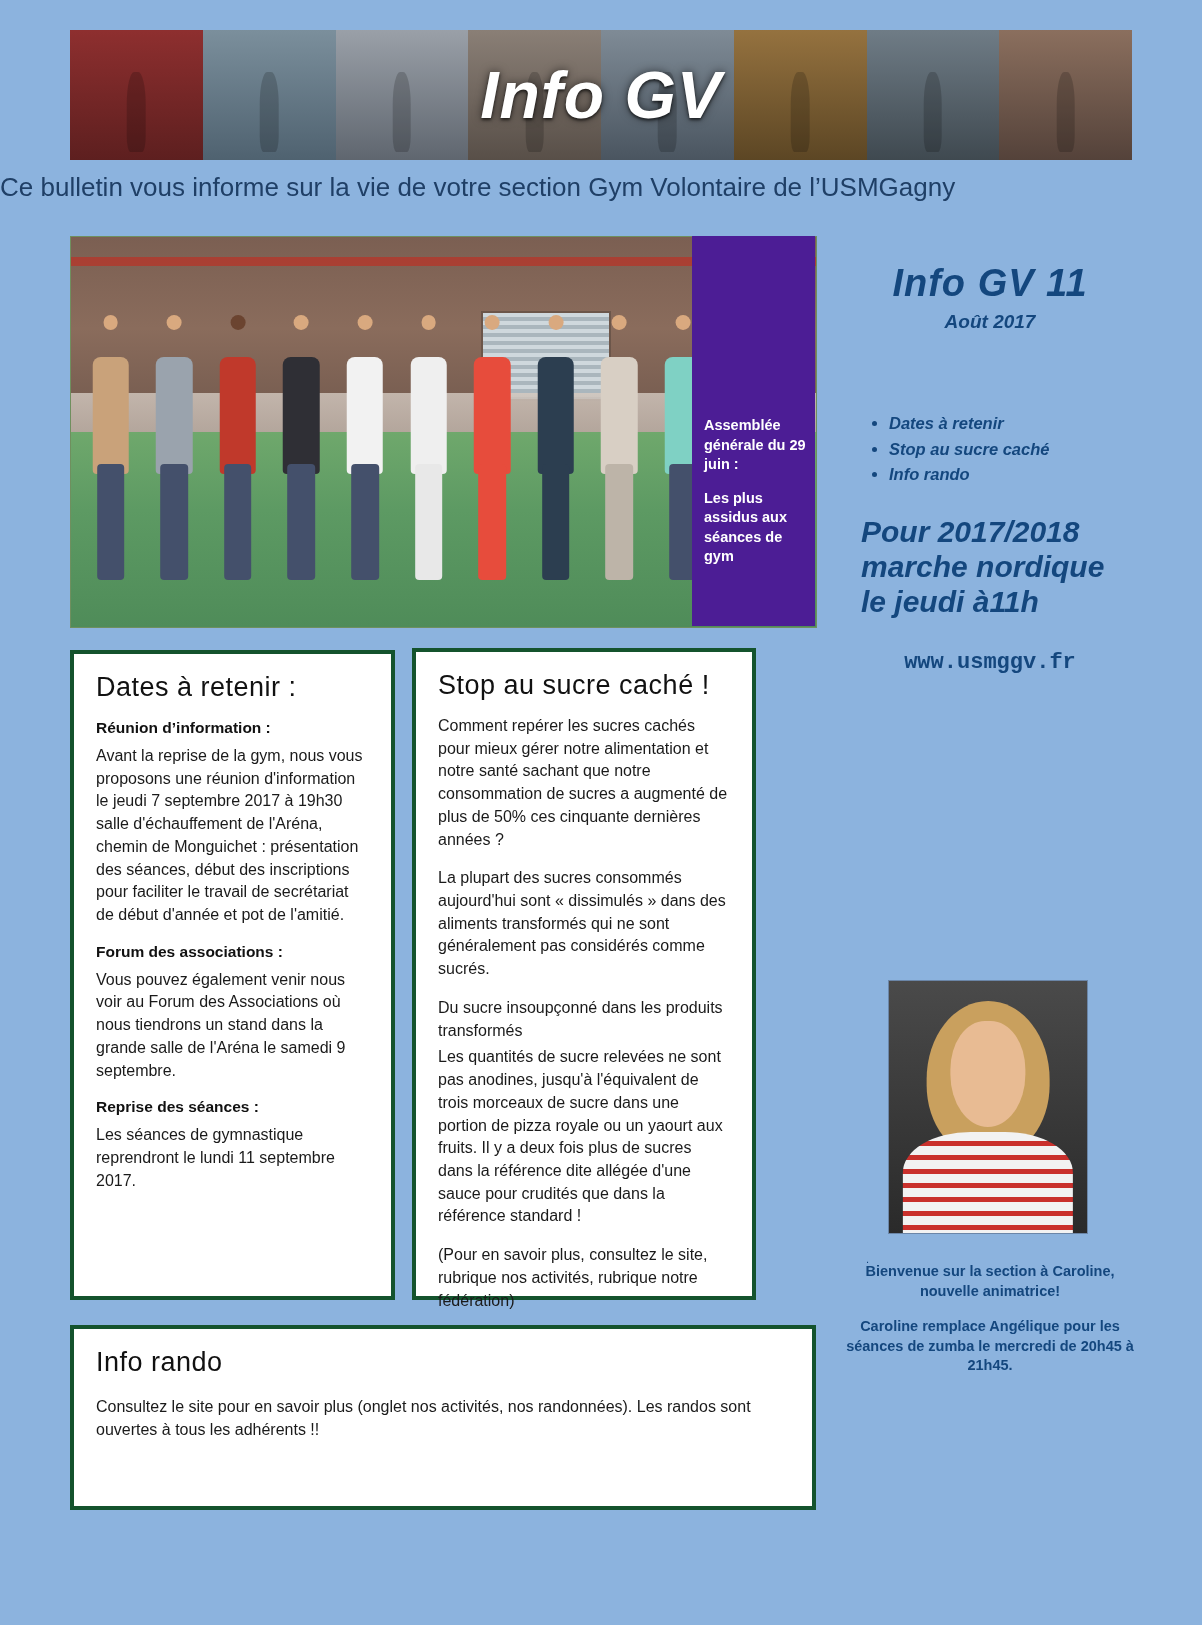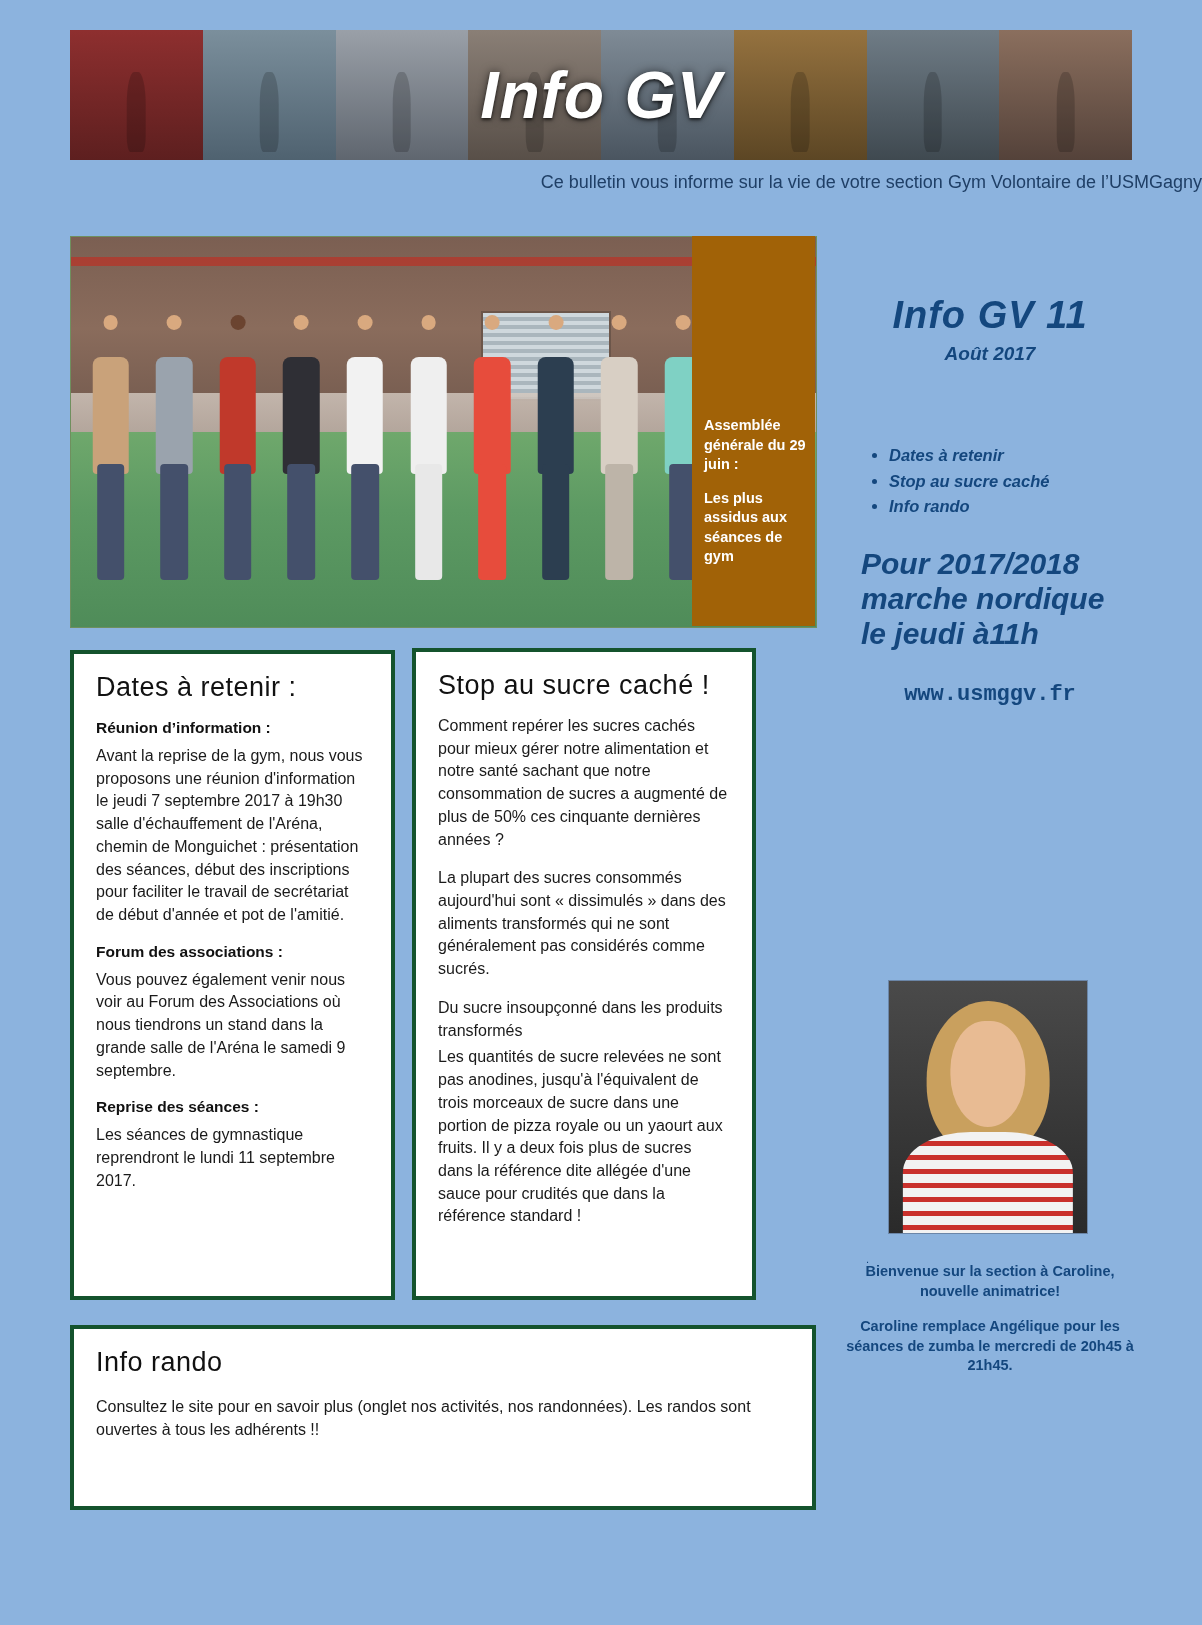--- a/index.html
+++ b/index.html
@@ -60,22 +60,22 @@
     letter-spacing: 1px;
     text-shadow: 0 0 10px rgba(0,0,0,0.55), 0 2px 3px rgba(0,0,0,0.6);
     font-family: "Liberation Sans", sans-serif;
   }
 
   .subtitle {
     position: absolute;
     left: 0;
     right: 0;
     top: 172px;
-    text-align: right;
-    font-size: 18px;
+    text-align: left;
+    font-size: 26px;
     color: #1f3f66;
     font-family: "Liberation Sans", sans-serif;
   }
 
   
   .hero {
     position: absolute;
     left: 70px;
     top: 236px;
     width: 745px;
@@ -162,21 +162,21 @@
     transform: translateX(-50%);
     background: #44506b;
     border-radius: 4px;
   }
   .hero-caption {
     position: absolute;
     left: 692px;
     top: 236px;
     width: 123px;
     height: 390px;
-    background: #a16207;
+    background: #4c1d95;
     color: #ffffff;
     font-size: 14.5px;
     font-weight: bold;
     line-height: 1.35;
     padding: 180px 8px 0 12px;
     box-sizing: border-box;
   }
   .hero-caption p { margin: 0 0 14px 0; }
 
   
@@ -186,21 +186,20 @@
     top: 262px;
     width: 290px;
   }
   .issue-title {
     text-align: center;
     font-size: 38px;
     font-weight: bold;
     font-style: italic;
     color: #14477e;
     letter-spacing: 1px;
-    margin-top: 32px;
   }
   .issue-date {
     text-align: center;
     font-size: 19px;
     font-weight: bold;
     font-style: italic;
     color: #14477e;
     margin-top: 6px;
   }
   .toc {
@@ -453,18 +452,19 @@
   <h3>Reprise des séances :</h3>
   <p>Les séances de gymnastique reprendront le lundi 11 septembre 2017.</p>
 </div>
 
 <div class="box" id="box-sucre">
   <h2>Stop au sucre caché !</h2>
   <p>Comment repérer les sucres cachés pour mieux gérer notre alimentation et notre santé sachant que notre consommation de sucres a augmenté de plus de 50% ces cinquante dernières années ?</p>
   <p>La plupart des sucres consommés aujourd'hui sont « dissimulés » dans des aliments transformés qui ne sont généralement pas considérés comme sucrés.</p>
   <p style="margin-bottom:4px">Du sucre insoupçonné dans les produits transformés</p>
   <p>Les quantités de sucre relevées ne sont pas anodines, jusqu'à l'équivalent de trois morceaux de sucre dans une portion de pizza royale ou un yaourt aux fruits. Il y a deux fois plus de sucres dans la référence dite allégée d'une sauce pour crudités que dans la référence standard !</p>
+  <p>(Pour en savoir plus, consultez le site, rubrique nos activités,  rubrique notre fédération)</p>
 </div>
 
 <div class="box" id="box-rando">
   <h2>Info rando</h2>
   <p>Consultez le site pour en savoir plus (onglet nos activités, nos randonnées). Les randos sont ouvertes à tous les adhérents !!</p>
 </div>
 
 </body></html>

